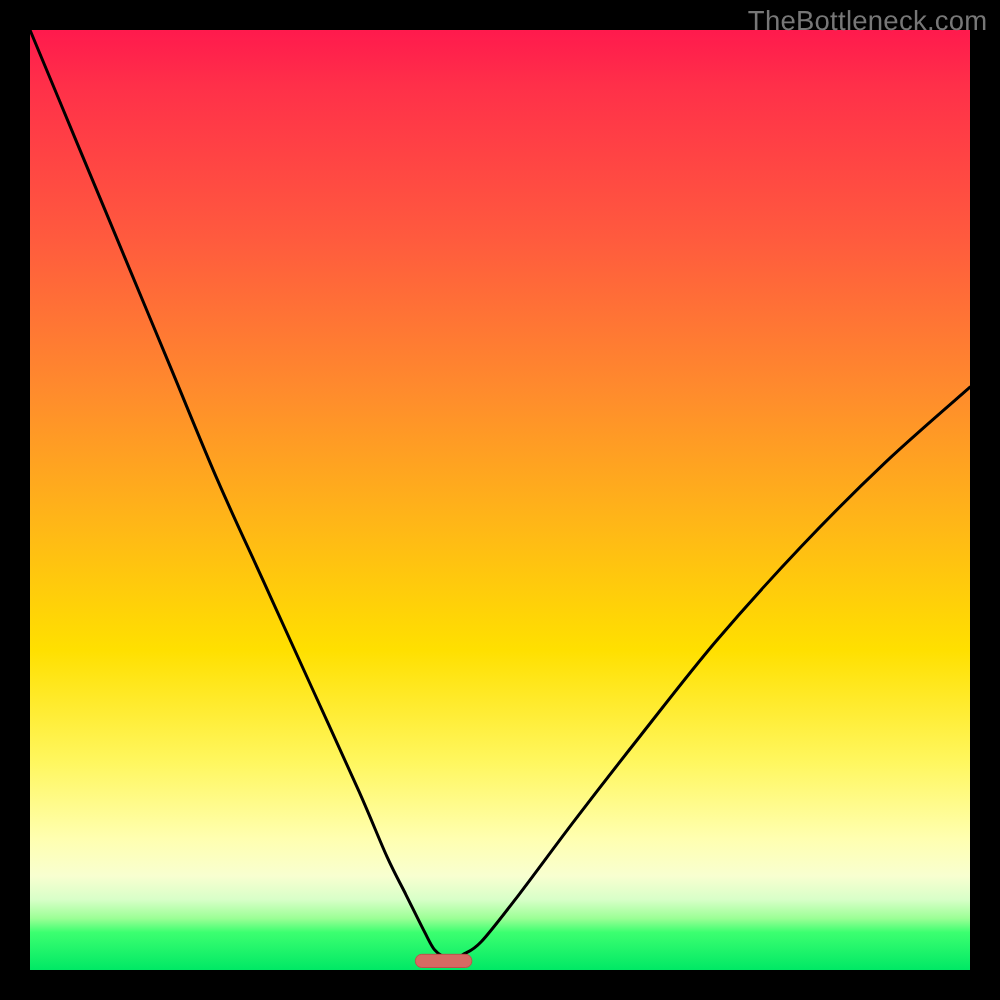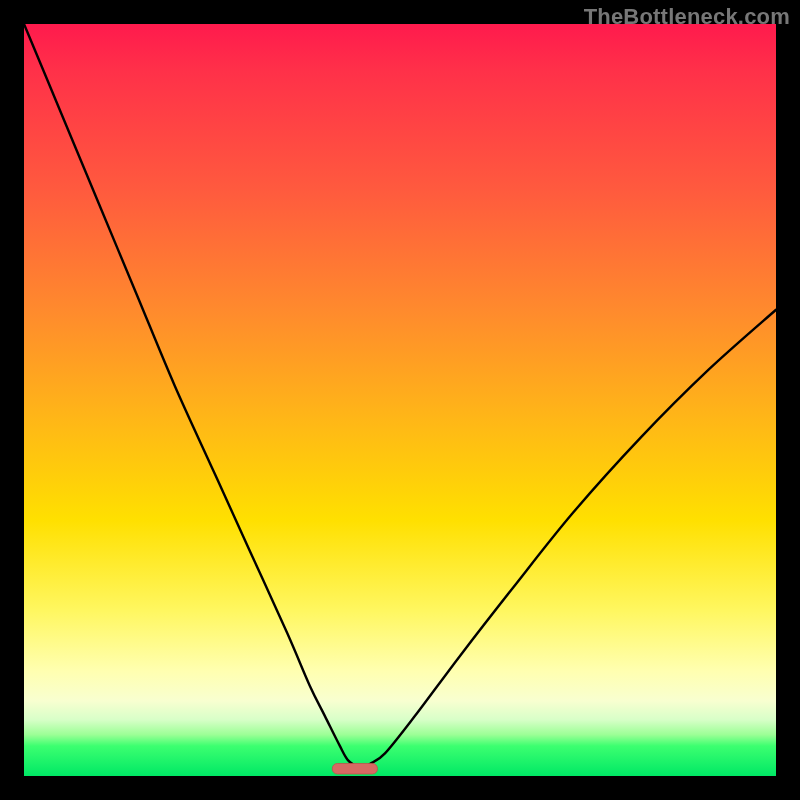--- a/index.html
+++ b/index.html
@@ -42,21 +42,21 @@
       #3cff70 96%,
       #00e865 100%
     );
   }
   .watermark {
     position: absolute;
     top: 4px;
     right: 10px;
     color: #777;
     font-size: 22px;
-    font-weight: 700;
+    font-weight: 400;
     letter-spacing: 0.2px;
     user-select: none;
   }
   svg.curve {
     position: absolute;
     left: 0;
     top: 0;
     width: 752px;
     height: 752px;
     overflow: visible;

